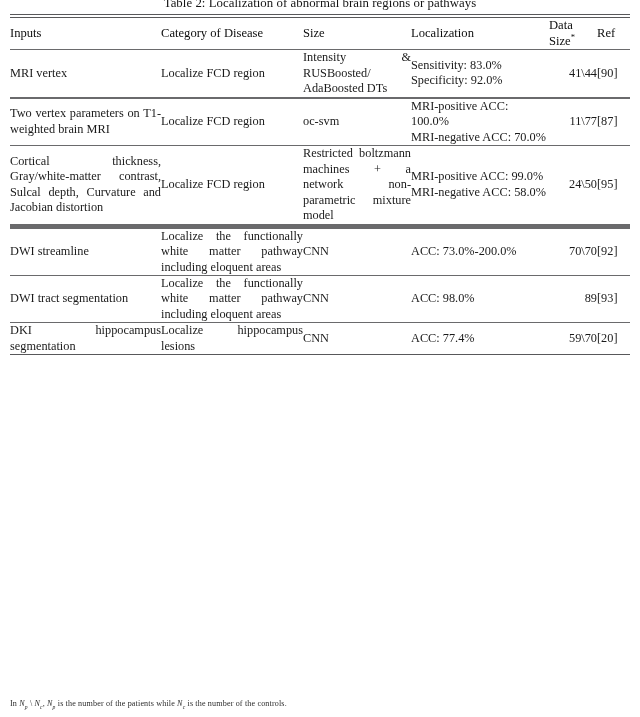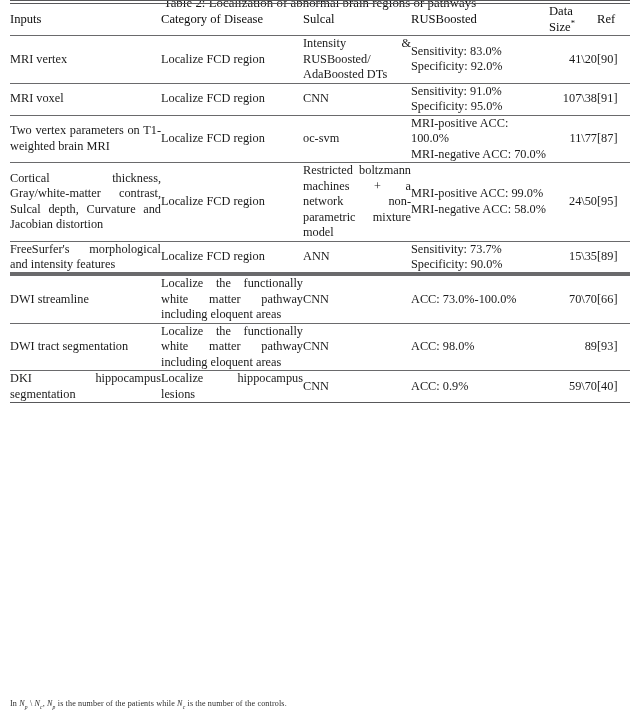--- a/index.html
+++ b/index.html
@@ -32,21 +32,21 @@
     text-align: center;
     font-size: 12.8px;
     letter-spacing: 0.05px;
     color: #141414;
     white-space: nowrap;
   }
 
   
   .tbl-wrap {
     position: absolute;
-    top: 0;
+    top: 14px;
     left: 10px;
     width: 620px;
   }
 
   table.main {
     border-collapse: collapse;
     width: 620px;
     table-layout: fixed;
   }
 
@@ -163,48 +163,40 @@
         <tr>
             <td colspan="6" class="spacer2"></td>
           </tr>
         <tr>
             <td colspan="6" class="rule-top-inner"></td>
           </tr>
 
         <tr>
           <th class="hcell hdr-cell pad-l left">Inputs</th>
           <th class="hcell hdr-cell pad-l2 just-h">Category of Disease</th>
-          <th class="hcell hdr-cell pad-l2 left">Sulcal</th>
-          <th class="hcell hdr-cell pad-l2 left">RUSBoosted</th>
+          <th class="hcell hdr-cell pad-l2 left">Size</th>
+          <th class="hcell hdr-cell pad-l2 left">Localization</th>
           <th class="hcell hdr-cell left"><span>Data Size</span><sup class="star">*</sup></th>
           <th class="hcell hdr-cell left">Ref</th>
         </tr>
 
         <tr>
             <td colspan="6" class="rule-mid"></td>
           </tr>
 
         <tr>
             <td class="cell row-cell pad-l just">MRI vertex</td>
             <td class="cell row-cell pad-l2 just">Localize FCD region</td>
             <td class="cell row-cell pad-l2 just">Intensity &amp; RUSBoosted/ AdaBoosted DTs</td>
             <td class="cell row-cell pad-l2">Sensitivity: 83.0%<br>Specificity: 92.0%</td>
-            <td class="cell row-cell right">41\20</td>
+            <td class="cell row-cell right">41\44</td>
             <td class="cell row-cell left">[90]</td>
           </tr>
           <tr>
             <td colspan="6" class="rule-mid"></td>
-          </tr>
-          <tr>
-            <td class="cell row-cell pad-l just">MRI voxel</td>
-            <td class="cell row-cell pad-l2 just">Localize FCD region</td>
-            <td class="cell row-cell pad-l2 just">CNN</td>
-            <td class="cell row-cell pad-l2">Sensitivity: 91.0%<br>Specificity: 95.0%</td>
-            <td class="cell row-cell right">107\38</td>
-            <td class="cell row-cell left">[91]</td>
           </tr>
           <tr>
             <td colspan="6" class="rule-mid"></td>
           </tr>
           <tr>
             <td class="cell row-cell pad-l just">Two vertex parameters on T1-weighted brain MRI</td>
             <td class="cell row-cell pad-l2 just">Localize FCD region</td>
             <td class="cell row-cell pad-l2 just">oc-svm</td>
             <td class="cell row-cell pad-l2">MRI-positive ACC: 100.0%<br>MRI-negative ACC: 70.0%</td>
             <td class="cell row-cell right">11\77</td>
@@ -218,68 +210,60 @@
             <td class="cell row-cell pad-l2 just">Localize FCD region</td>
             <td class="cell row-cell pad-l2 just">Restricted boltzmann machines + a network non-parametric mixture model</td>
             <td class="cell row-cell pad-l2">MRI-positive ACC: 99.0%<br>MRI-negative ACC: 58.0%</td>
             <td class="cell row-cell right">24\50</td>
             <td class="cell row-cell left">[95]</td>
           </tr>
           <tr>
             <td colspan="6" class="rule-mid"></td>
           </tr>
           <tr>
-            <td class="cell row-cell pad-l just">FreeSurfer's morphological and intensity features</td>
-            <td class="cell row-cell pad-l2 just">Localize FCD region</td>
-            <td class="cell row-cell pad-l2 just">ANN</td>
-            <td class="cell row-cell pad-l2">Sensitivity: 73.7%<br>Specificity: 90.0%</td>
-            <td class="cell row-cell right">15\35</td>
-            <td class="cell row-cell left">[89]</td>
-          </tr>
-          <tr>
             <td colspan="6" class="rule-mid"></td>
           </tr>
           <tr>
             <td colspan="6" class="rule-mid"></td>
           </tr>
           <tr>
             <td colspan="6" class="rule-mid"></td>
           </tr>
           <tr>
             <td colspan="6" class="rule-mid"></td>
           </tr>
           <tr>
             <td class="cell row-cell pad-l just">DWI streamline</td>
             <td class="cell row-cell pad-l2 just">Localize the functionally white matter pathway including eloquent areas</td>
             <td class="cell row-cell pad-l2 just">CNN</td>
-            <td class="cell row-cell pad-l2">ACC: 73.0%-100.0%</td>
+            <td class="cell row-cell pad-l2">ACC: 73.0%-200.0%</td>
             <td class="cell row-cell right">70\70</td>
-            <td class="cell row-cell left">[66]</td>
+            <td class="cell row-cell left">[92]</td>
           </tr>
           <tr>
             <td colspan="6" class="rule-mid"></td>
           </tr>
           <tr>
             <td class="cell row-cell pad-l just">DWI tract segmentation</td>
             <td class="cell row-cell pad-l2 just">Localize the functionally white matter pathway including eloquent areas</td>
             <td class="cell row-cell pad-l2 just">CNN</td>
             <td class="cell row-cell pad-l2">ACC: 98.0%</td>
             <td class="cell row-cell right">89</td>
             <td class="cell row-cell left">[93]</td>
           </tr>
           <tr>
             <td colspan="6" class="rule-mid"></td>
           </tr>
           <tr>
             <td class="cell row-cell pad-l just">DKI hippocampus segmentation</td>
             <td class="cell row-cell pad-l2 just">Localize hippocampus lesions</td>
             <td class="cell row-cell pad-l2 just">CNN</td>
-            <td class="cell row-cell pad-l2">ACC: 0.9%</td>
+            <td class="cell row-cell pad-l2">ACC: 77.4%</td>
             <td class="cell row-cell right">59\70</td>
-            <td class="cell row-cell left">[40]</td>
+            <td class="cell row-cell left">[20]</td>
           </tr>
 
         <tr>
             <td colspan="6" class="rule-bottom"></td>
           </tr>
       </tbody>
     </table>
   </div>
 
   <div class="footnote">

